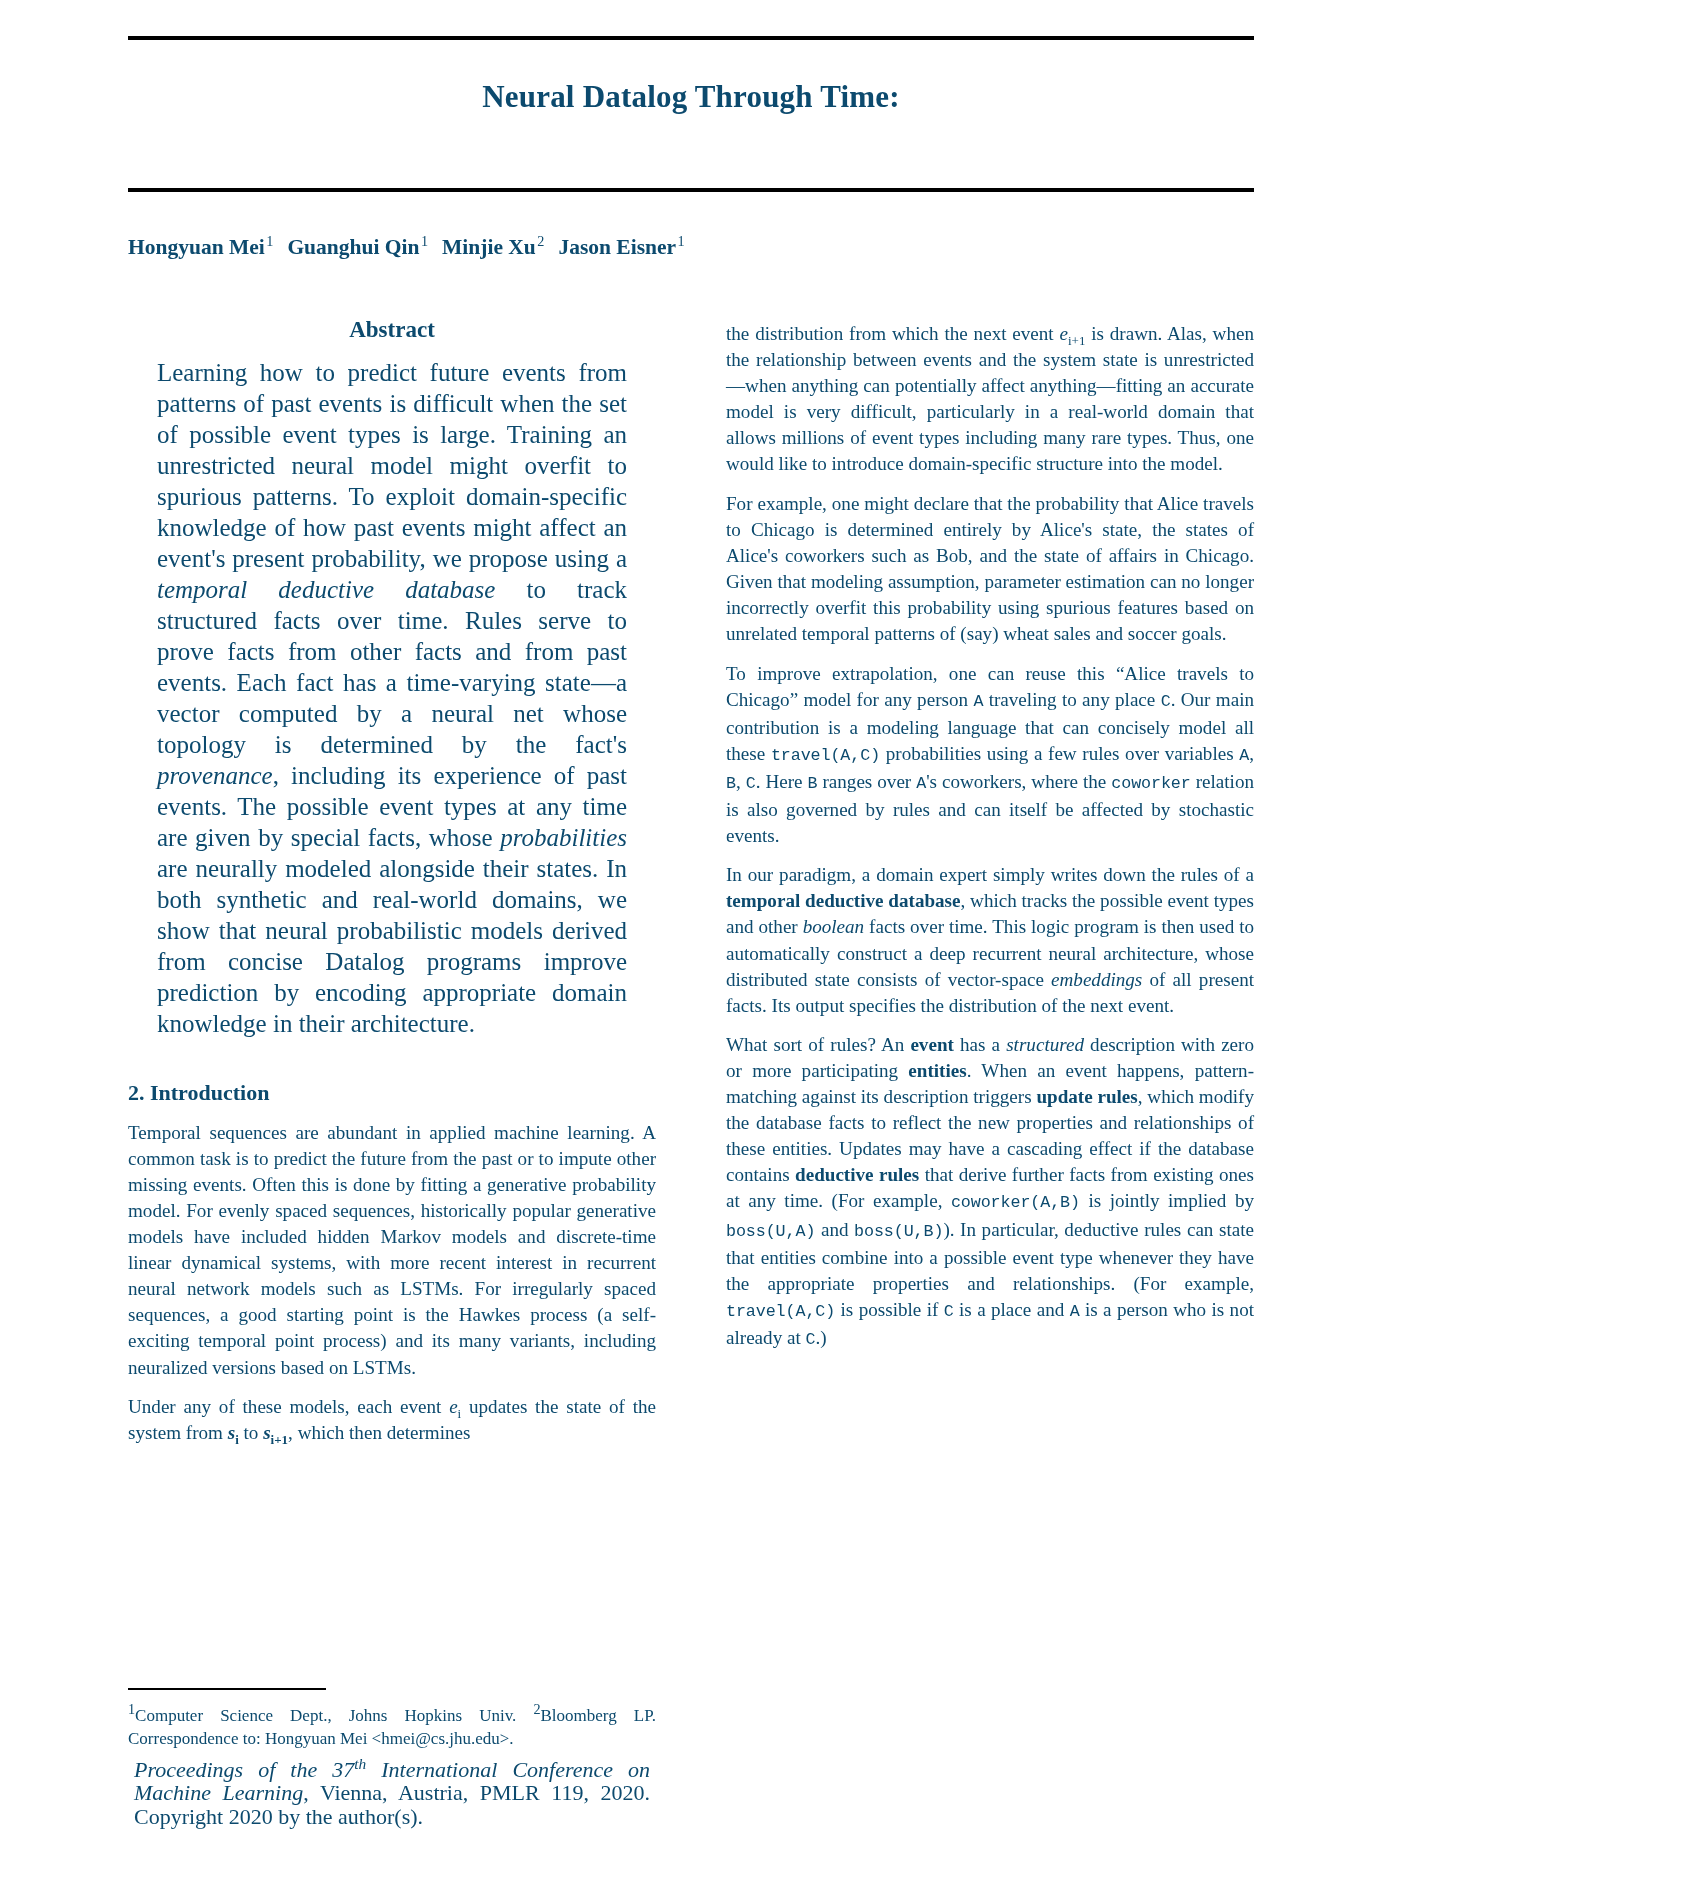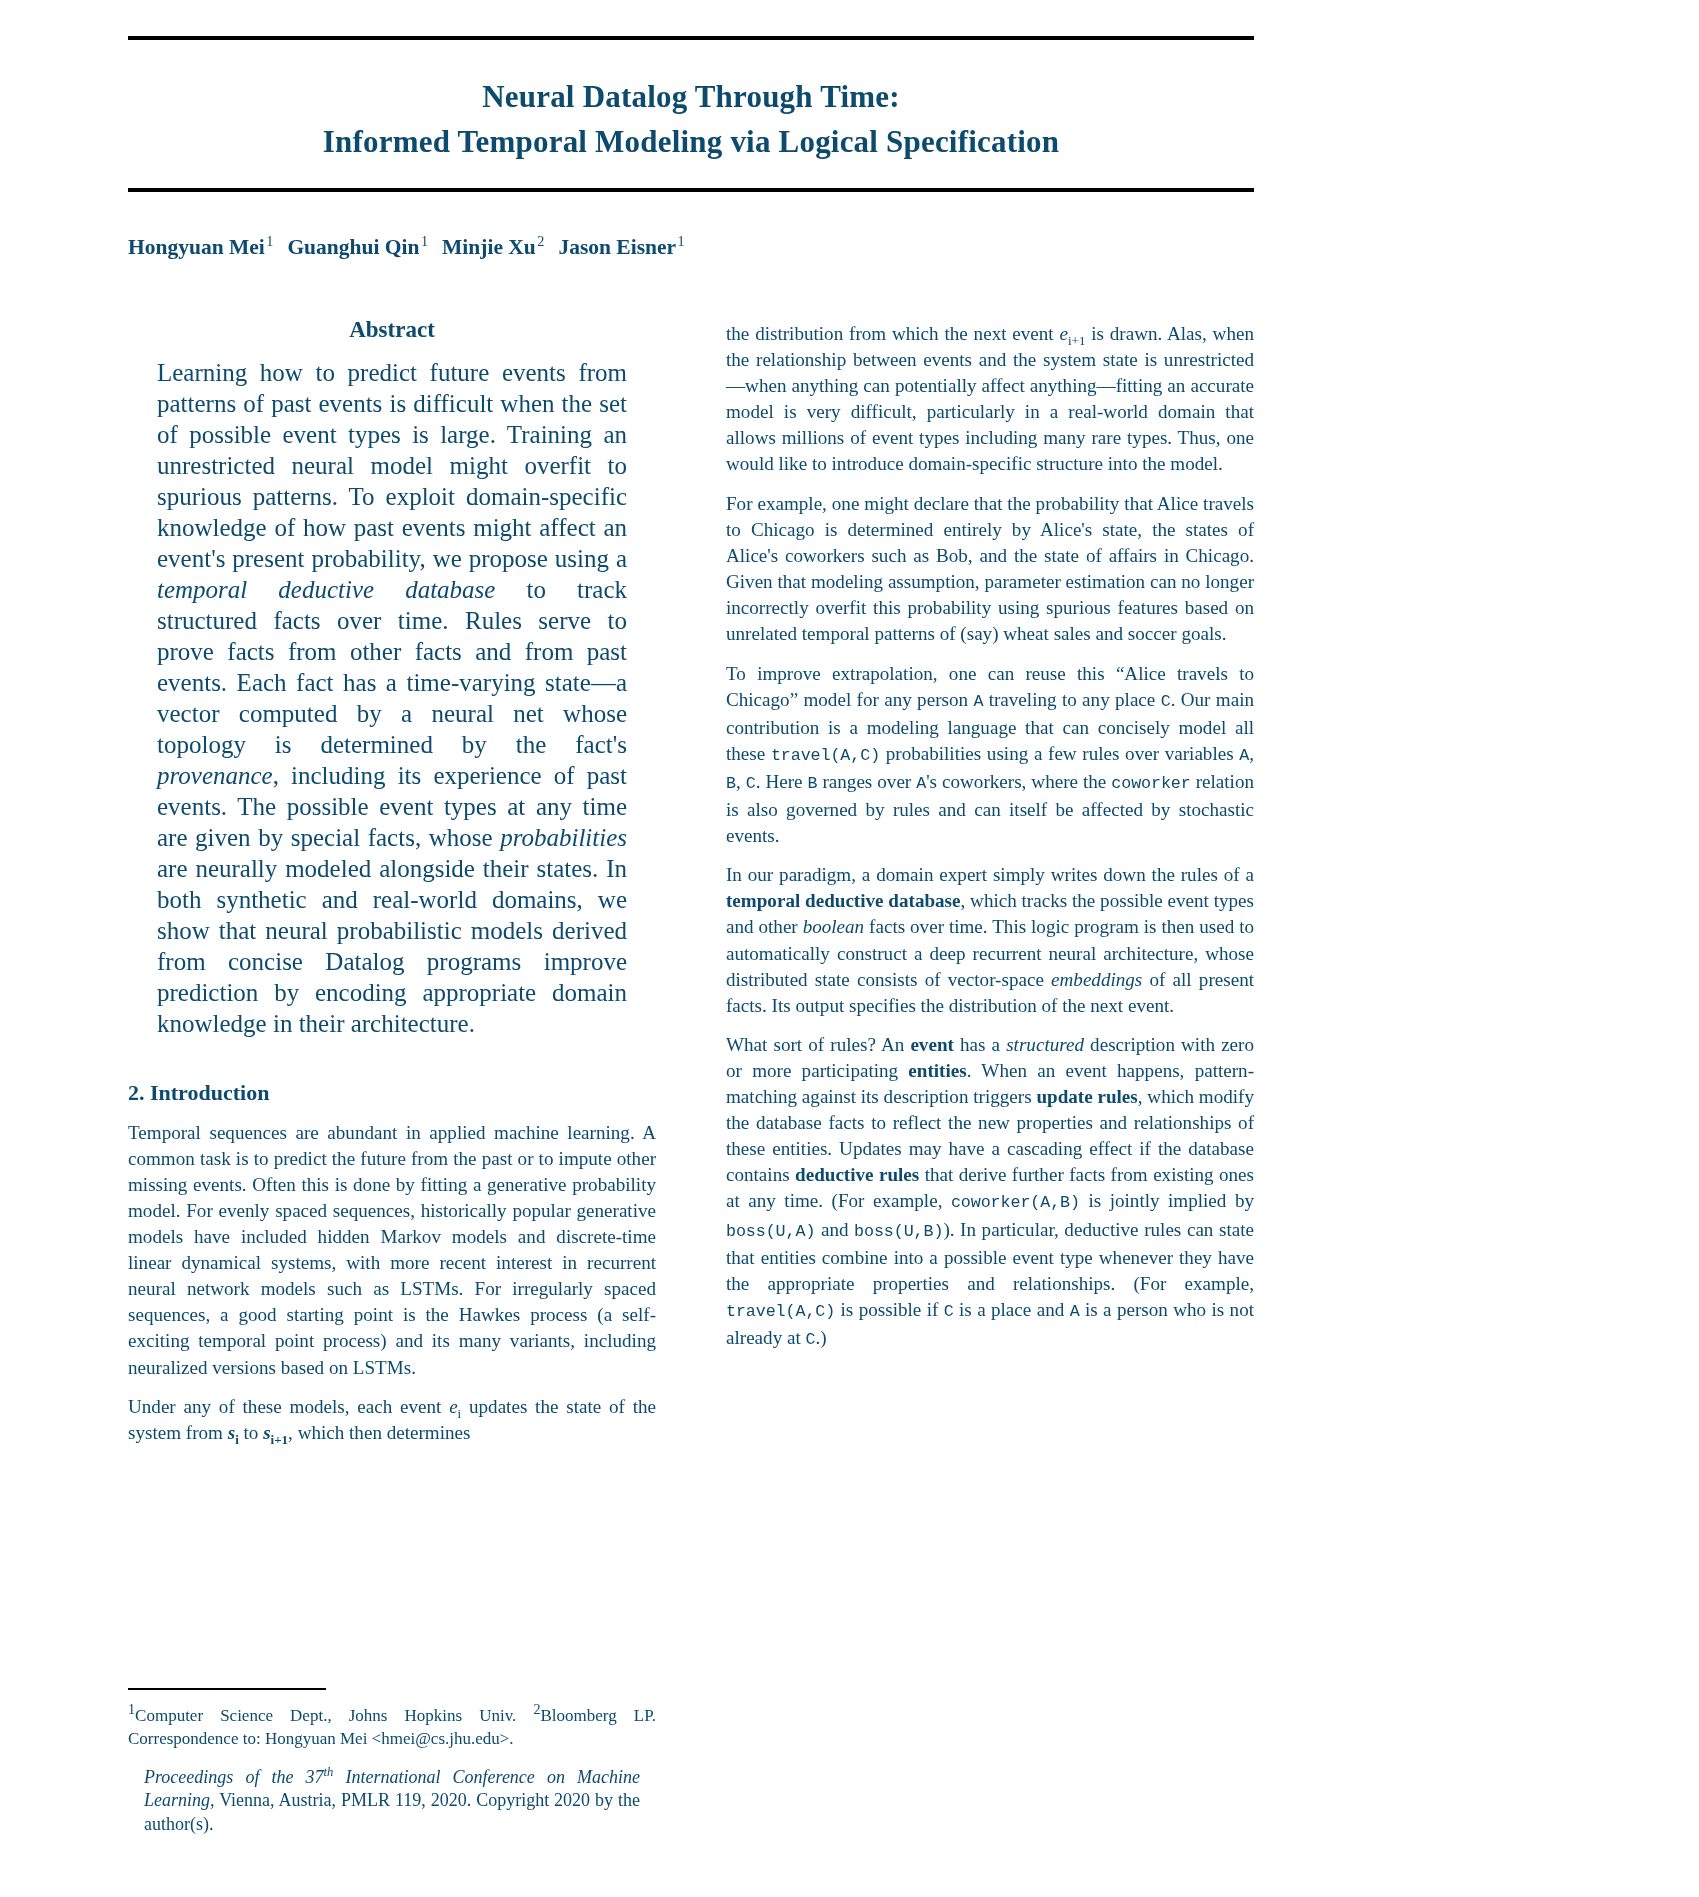--- a/index.html
+++ b/index.html
@@ -137,41 +137,40 @@
     background: #000000;
     margin: 0 0 8px 0;
   }
   .footnote {
     font-size: 17px;
     line-height: 23px;
     text-align: justify;
     margin: 0 0 8px 0;
   }
   .pub-note {
-    font-size: 18px;
+    font-size: 22px;
     line-height: 23.6px;
     text-align: justify;
-    margin: 16px;
+    margin: 6px;
   }
   .pub-note sup {
     font-size: 0.7em;
     vertical-align: super;
     line-height: 0;
   }
 </style>
 </head>
 <body>
 
 <div class="page">
 
   <div class="rule-top"></div>
 
   <div class="title-block">
     <div class="title-line">Neural Datalog Through Time:</div>
-    <div class="title-line">Informed Temporal Modeling via Logical Specification</div>
   </div>
 
   <div class="rule-under-title"></div>
 
   <div class="authors" id="author-list"><span class="au"><span>Hongyuan Mei</span><sup class="mark">1</sup></span><span class="sep"></span><span class="au"><span>Guanghui Qin</span><sup class="mark">1</sup></span><span class="sep"></span><span class="au"><span>Minjie Xu</span><sup class="mark">2</sup></span><span class="sep"></span><span class="au"><span>Jason Eisner</span><sup class="mark">1</sup></span></div>
 
   <div class="columns">
 
     <div class="col col-left">
       <div class="abstract-wrap">

